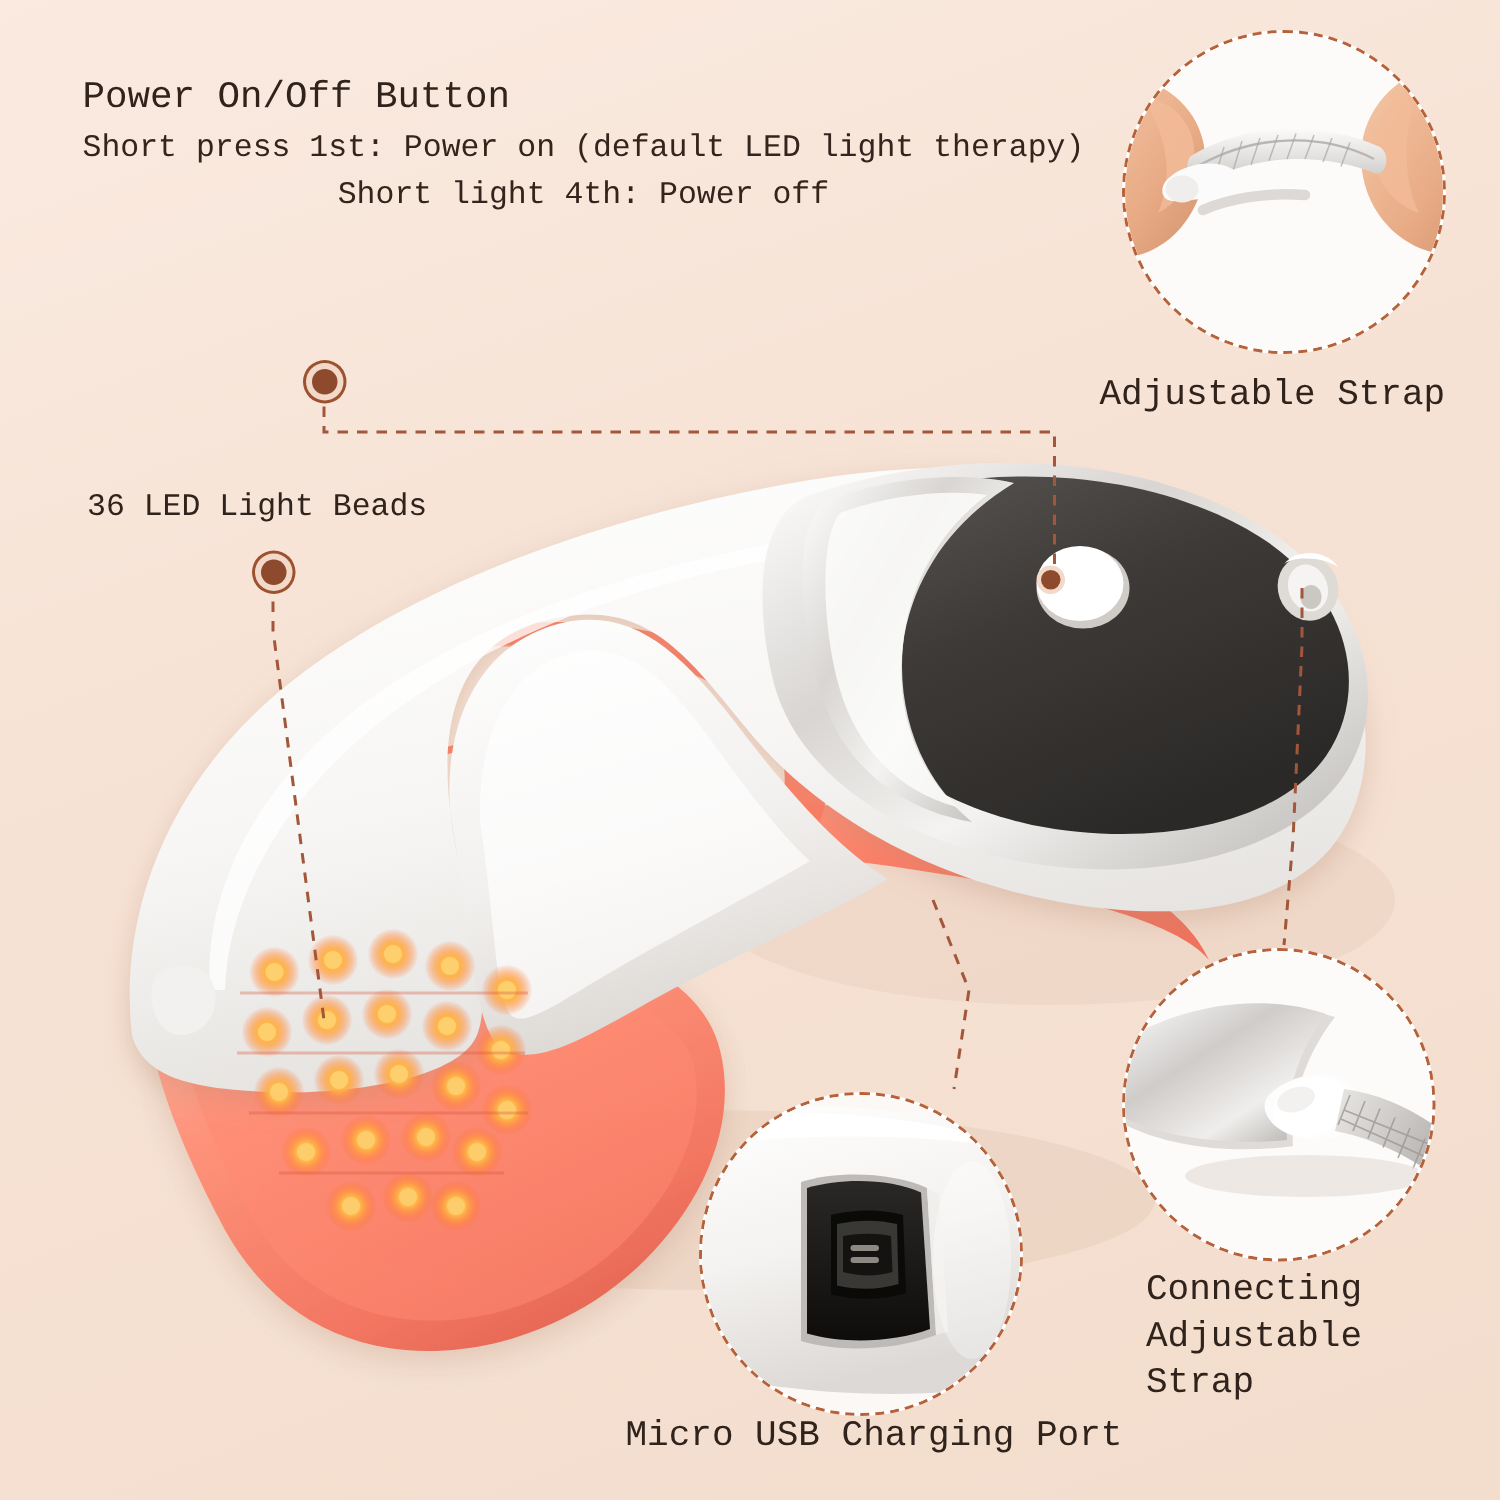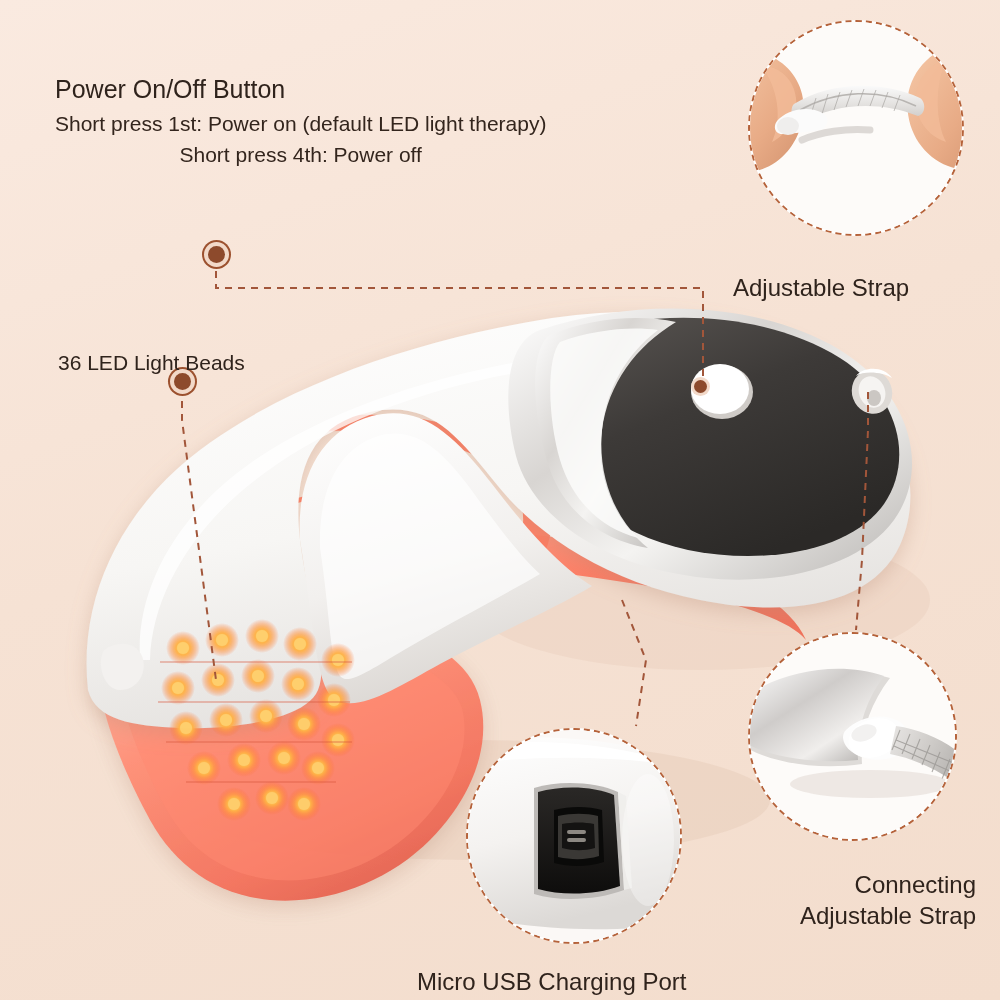--- a/index.html
+++ b/index.html
@@ -22,23 +22,22 @@
     background: linear-gradient(160deg, #faeae0 0%, #f6e2d4 45%, #f3ddcd 100%);
   }
 
   
   .device-layer { position:absolute; left:0; top:0; width:1000px; height:1000px; }
 
   
   .annot {
     position: absolute;
     color: #3c2a20;
-    font-family: Liberation Sans, sans-serif;
+    font-family: Liberation Mono, monospace;
     white-space: nowrap;
-    margin-top: 24px;
   }
   #power-block { left: 55px; top: 48px; }
   #power-block .title {
     font-size: 25px;
     line-height: 34px;
     color: #2f231c;
     margin-bottom: 2px;
   }
   #power-block .line {
     font-size: 21px;
@@ -58,21 +57,21 @@
   }
   #usb-label {
     left: 417px; top: 944px;
     font-size: 24px;
     color: #2f231c;
   }
   #connect-label {
     left: 764px; top: 845px;
     font-size: 24px;
     color: #2f231c;
-    text-align: right;
+    text-align: left;
     line-height: 31px;
     white-space: normal;
     width: 212px;
   }
 
   
   .callout {
     position: absolute;
     border-radius: 50%;
     border: 2px dashed #b5623a;
@@ -408,18 +407,18 @@
 
       <path d="M150 62 L158 66 L164 158 L156 160 Z" fill="#efedeb" opacity="0.8"></path>
       <ellipse cx="180" cy="110" rx="26" ry="66" fill="#ffffff" opacity="0.35"></ellipse>
     </svg>
   </div>
   <div class="annot" id="usb-label">Micro USB Charging Port</div>
 
   <div class="annot" id="power-block">
     <div class="title">Power On/Off Button</div>
     <div class="line">Short press 1st: Power on (default LED light therapy)</div>
-    <div class="line">Short press 4th: Power off</div>
+    <div class="line">Short light 4th: Power off</div>
   </div>
 
   <div class="annot" id="led-label">36 LED Light Beads</div>
 
 </div>
 
 </body></html>

